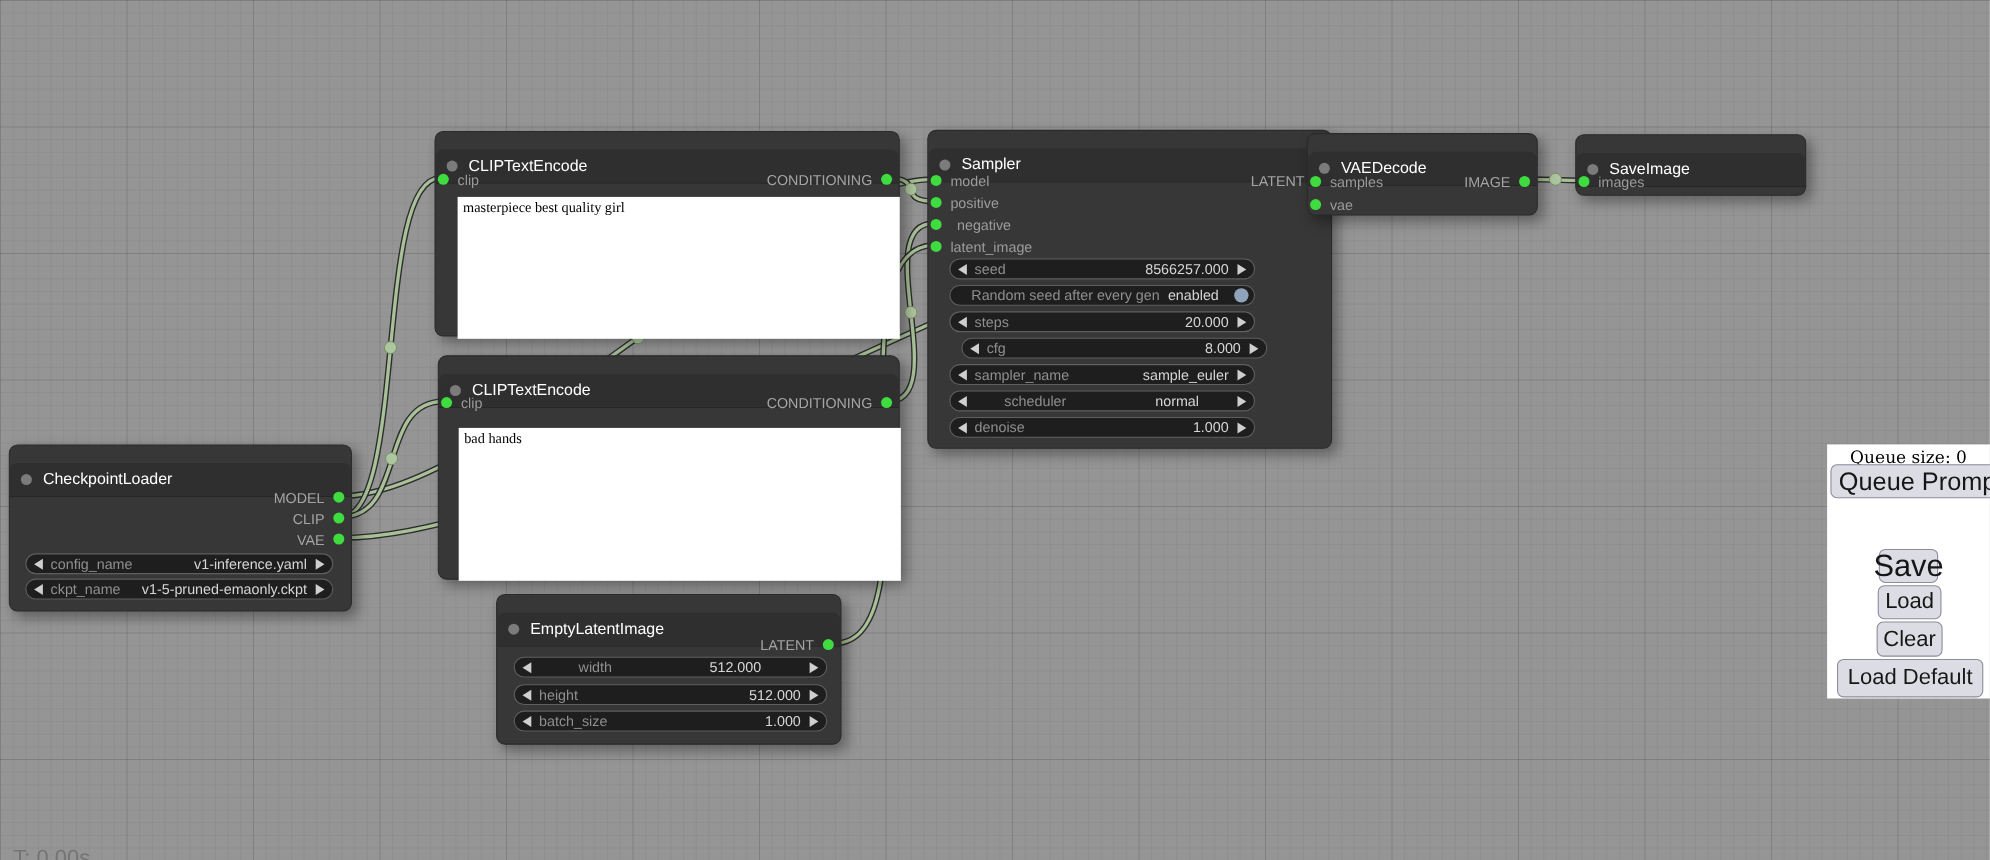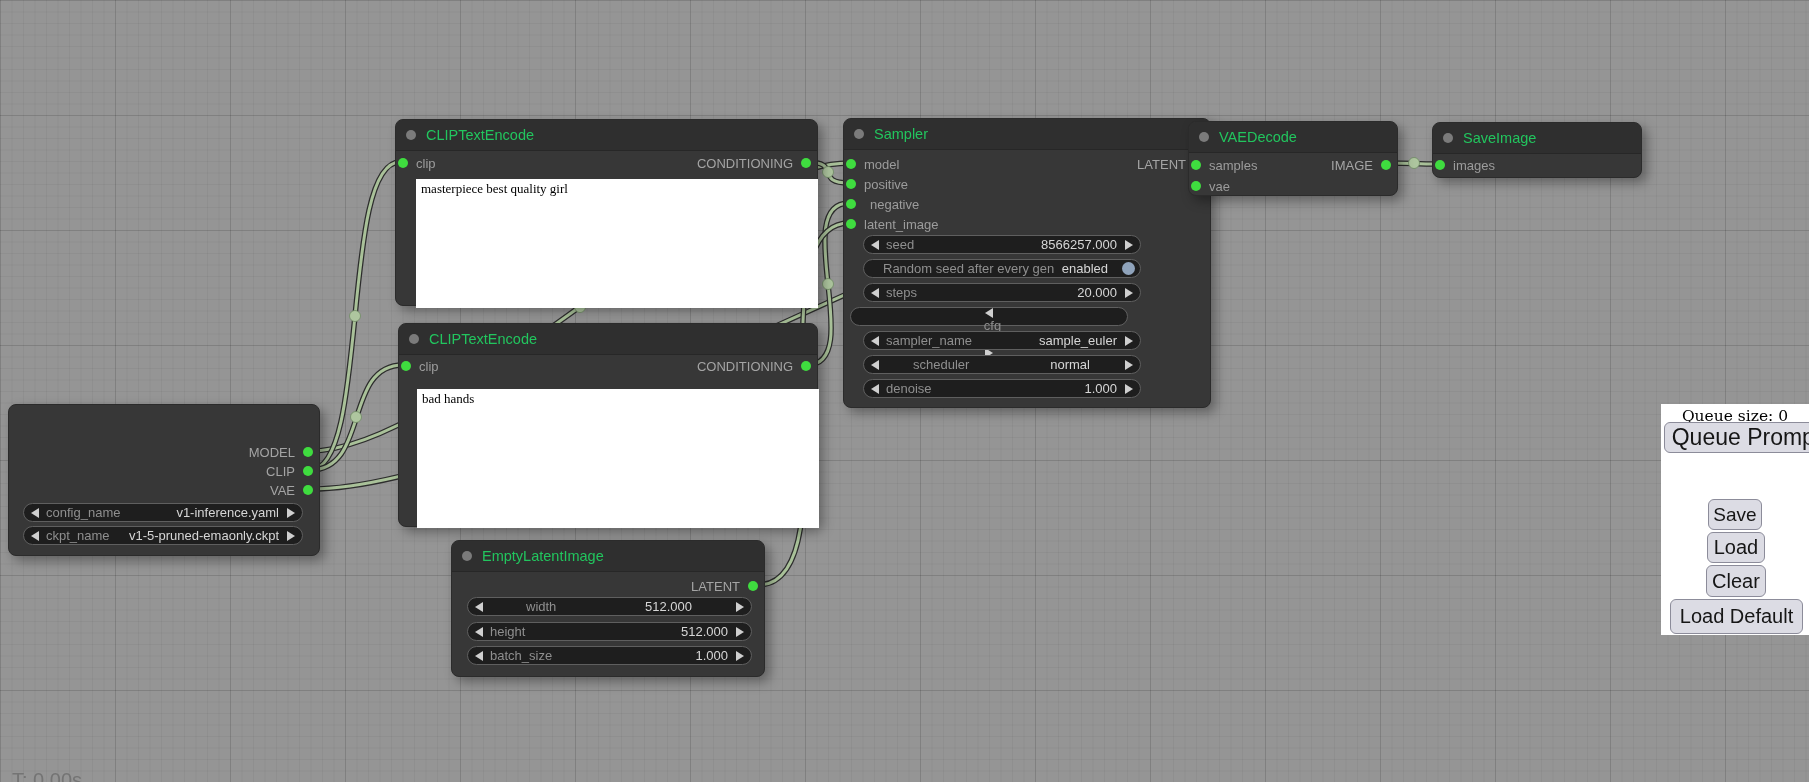--- a/index.html
+++ b/index.html
@@ -13,23 +13,23 @@
       linear-gradient(rgba(0,0,0,.045) 1px, transparent 1px),
       linear-gradient(90deg, rgba(0,0,0,.045) 1px, transparent 1px);
     background-size:115px 115px,115px 115px,11.5px 11.5px,11.5px 11.5px;}
   #wires{position:absolute;left:0;top:0;z-index:1;pointer-events:none;}
   .wire-outline{fill:none;stroke:#2d2d2d;stroke-width:5.5px;}
   .wire{fill:none;stroke:#a9c199;stroke-width:3px;}
   .link-dot{fill:#aec69f;stroke:#6f8a63;stroke-width:.8px;}
 
   .node{position:absolute;background:#373737;border:1px solid #2b2b2b;border-radius:8px;
         box-shadow:5px 5px 12px rgba(0,0,0,.35);z-index:2;box-sizing:border-box;}
-  .ntitle{position:absolute;left:0;top:0;right:0;height:30px;background:#2f2f2f;
+  .ntitle{position:absolute;left:0;top:16px;right:0;height:30px;background:#2f2f2f;
         border-radius:7px 7px 0 0;display:flex;align-items:center;gap:10px;
-        padding-left:10px;font-size:14.5px;color:#22c55e;border-bottom:1px solid #272727;}
+        padding-left:10px;font-size:14.5px;color:#ffffff;border-bottom:1px solid #272727;}
   .tdot{width:10px;height:10px;border-radius:50%;background:#7b7b7b;flex:none;}
   .in-slot{position:absolute;left:2px;display:flex;align-items:center;gap:8px;height:20px;
         font-size:13px;color:#9c9c9c;}
   .out-slot{position:absolute;right:6px;display:flex;align-items:center;gap:8px;height:20px;
         font-size:13px;color:#a4a4a4;}
   .sdot{width:10px;height:10px;border-radius:50%;background:#3fdc3f;flex:none;}
   .widget{position:absolute;height:19px;background:#1e1e1e;border:1px solid #5f5f5f;
         border-radius:10px;display:flex;align-items:center;box-sizing:border-box;
         padding:0 7px;font-size:13px;color:#8f8f8f;}
   .wlabel{margin-left:7px;white-space:nowrap;}
@@ -45,21 +45,21 @@
         font:13px "Liberation Serif",serif;padding:2px 5px;overflow:hidden;line-height:1.3;}
 
   #menu{position:absolute;left:1661px;top:404px;width:170px;height:231px;background:#ffffff;
         z-index:3;}
   .qsize{position:absolute;top:3px;left:0;width:148px;text-align:center;
         font:15.5px "DejaVu Serif",serif;color:#000;}
   .mbtn{position:absolute;background:#dcdce4;border:1.5px solid #8c8c9a;border-radius:6px;
         color:#161616;display:flex;align-items:center;justify-content:center;
         font-family:"Liberation Sans",sans-serif;box-sizing:border-box;cursor:pointer;}
   #btn-queue{left:3px;top:18px;width:165px;height:31px;font-size:23px;}
-  #btn-save{left:47px;top:95px;width:54px;height:31px;font-size:19px;}
+  #btn-save{left:47px;top:95px;width:54px;height:31px;font-size:28px;}
   #btn-load{left:46px;top:128px;width:58px;height:31px;font-size:20px;}
   #btn-clear{left:45px;top:161px;width:60px;height:32px;font-size:20px;}
   #btn-loaddefault{left:9px;top:195px;width:133px;height:35px;font-size:20px;}
 
   #status-text{position:absolute;left:12px;top:769px;z-index:1;font-size:20px;color:#747474;}
 </style>
 </head>
 <body>
 
 <div id="canvas">
@@ -95,20 +95,24 @@
     <circle class="link-dot" cx="580" cy="307" r="5.5"></circle>
     <circle class="link-dot" cx="355" cy="316" r="5.5"></circle>
     <circle class="link-dot" cx="356" cy="417" r="5.5"></circle>
     <circle class="link-dot" cx="828" cy="172" r="5.5"></circle>
     <circle class="link-dot" cx="828" cy="284" r="5.5"></circle>
     <circle class="link-dot" cx="1170" cy="163" r="5.5"></circle>
     <circle class="link-dot" cx="1414" cy="163" r="5.5"></circle>
   </svg>
 
   <div class="node" style="left:8px;top:404px;width:312px;height:152px;">
+    <div class="ntitle">
+      <span class="tdot"></span>
+      <span>CheckpointLoader</span>
+    </div>
     <div class="out-slot" style="top:37px;">
       <span>MODEL</span>
       <span class="sdot"></span>
     </div>
     <div class="out-slot" style="top:56px;">
       <span>CLIP</span>
       <span class="sdot"></span>
     </div>
     <div class="out-slot" style="top:75px;">
       <span>VAE</span>
@@ -196,21 +200,21 @@
       <span class="wlabel noarrow">Random seed after every gen</span>
       <span class="wvalue">enabled</span>
       <span class="toggle-circle"></span>
     </div>
     <div class="widget" style="left:19px;top:164px;width:278px;">
       <span class="arrL"></span>
       <span class="wlabel">steps</span>
       <span class="wvalue">20.000</span>
       <span class="arrR"></span>
     </div>
-    <div class="widget" style="left:6px;top:188px;width:278px;flex-direction:column;">
+    <div class="widget" style="left:30px;top:188px;width:278px;">
       <span class="arrL"></span>
       <span class="wlabel">cfg</span>
       <span class="wvalue">8.000</span>
       <span class="arrR"></span>
     </div>
     <div class="widget" style="left:19px;top:212px;width:278px;">
       <span class="arrL"></span>
       <span class="wlabel">sampler_name</span>
       <span class="wvalue">sample_euler</span>
       <span class="arrR"></span>

